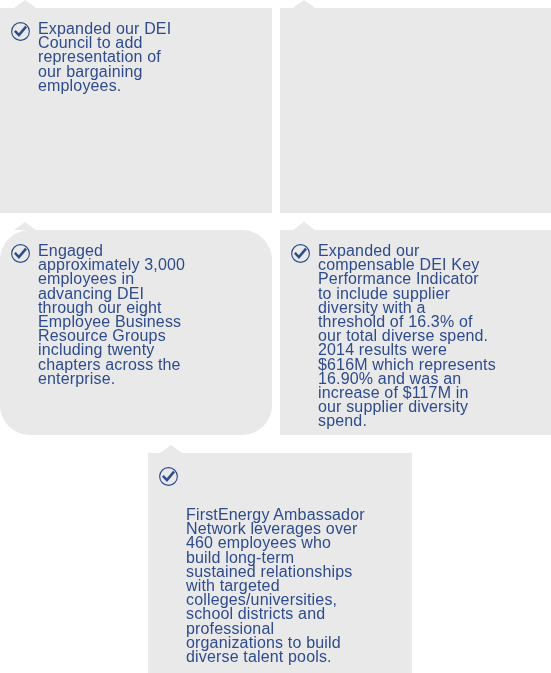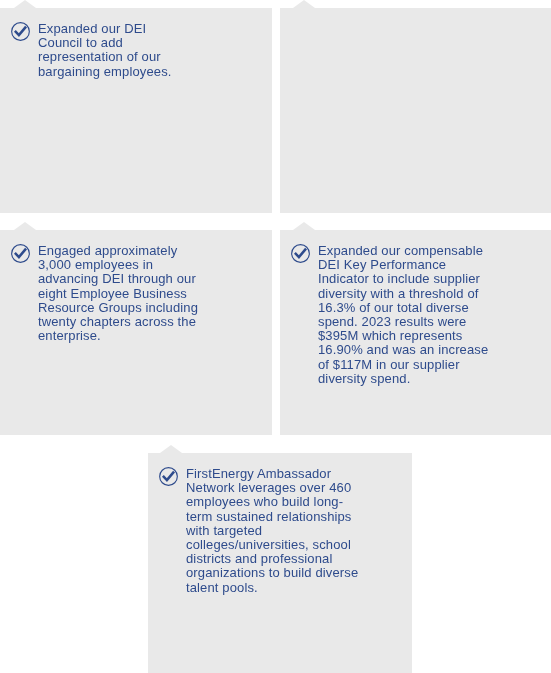--- a/index.html
+++ b/index.html
@@ -52,39 +52,39 @@
     height: 21px;
     margin-top: 0px;
     margin-right: 7px;
     display: block;
   }
   .check-icon svg { display: block; }
 
   
   .card-text {
     color: #2e4b8c;
-    font-size: 13px;
+    font-size: 16px;
     line-height: 14.2px;
     letter-spacing: 0.01em;
     font-weight: 400;
     padding-top: 1px;
   }
 
   
   .card--r1c1 { left: 0px;   top: 8px;   width: 272px; height: 205px; }
   .card--r1c2 { left: 280px; top: 8px;   width: 271px; height: 205px; }
-  .card--r2c1 { left: 0px;   top: 230px; width: 272px; height: 205px; }
+  .card--r2c1 { left: 0px;   top: 230px; width: 272px; height: 205px; border-radius: 30px; }
   .card--r2c2 { left: 280px; top: 230px; width: 271px; height: 205px; }
   .card--r3c1 { left: 148px; top: 453px; width: 264px; height: 220px; }
 
   .card--r1c1 .card-text { width: 150px; }
   .card--r1c2 .card-text { width: 165px; }
   .card--r2c1 .card-text { width: 165px; }
   .card--r2c2 .card-text { width: 178px; }
-  .card--r3c1 .card-text { width: 182px; }
+  .card--r3c1 .card-text { width: 182px; margin-top: 41px; }
 
   .card--r1c2 .notch,
   .card--r2c2 .notch { left: 13px; }
   .card--r3c1 .notch { left: 12px; }
 </style>
 </head>
 <body>
 
 <div id="board">
 
@@ -120,21 +120,21 @@
 
   <div class="card card--r2c2">
     <span class="notch"></span>
     <div class="card-inner">
       <span class="check-icon">
         <svg viewBox="0 0 24 24" width="21" height="21" aria-hidden="true">
           <circle cx="12" cy="12" r="10.1" fill="none" stroke="#2e4b8c" stroke-width="1.3"></circle>
           <path d="M6.6 12.3 L10.2 16.1 L17.4 7.6" fill="none" stroke="#2e4b8c" stroke-width="2.9" stroke-linecap="square" stroke-linejoin="miter"></path>
         </svg>
       </span>
-      <div class="card-text">Expanded our compensable DEI Key Performance Indicator to include supplier diversity with a threshold of 16.3% of our total diverse spend. 2023 results were $395M which represents 16.90% and was an increase of $117M in our supplier diversity spend.</div>
+      <div class="card-text">Expanded our compensable DEI Key Performance Indicator to include supplier diversity with a threshold of 16.3% of our total diverse spend. 2014 results were $616M which represents 16.90% and was an increase of $117M in our supplier diversity spend.</div>
     </div>
   </div>
 
   <div class="card card--r3c1">
     <span class="notch"></span>
     <div class="card-inner">
       <span class="check-icon">
         <svg viewBox="0 0 24 24" width="21" height="21" aria-hidden="true">
           <circle cx="12" cy="12" r="10.1" fill="none" stroke="#2e4b8c" stroke-width="1.3"></circle>
           <path d="M6.6 12.3 L10.2 16.1 L17.4 7.6" fill="none" stroke="#2e4b8c" stroke-width="2.9" stroke-linecap="square" stroke-linejoin="miter"></path>

